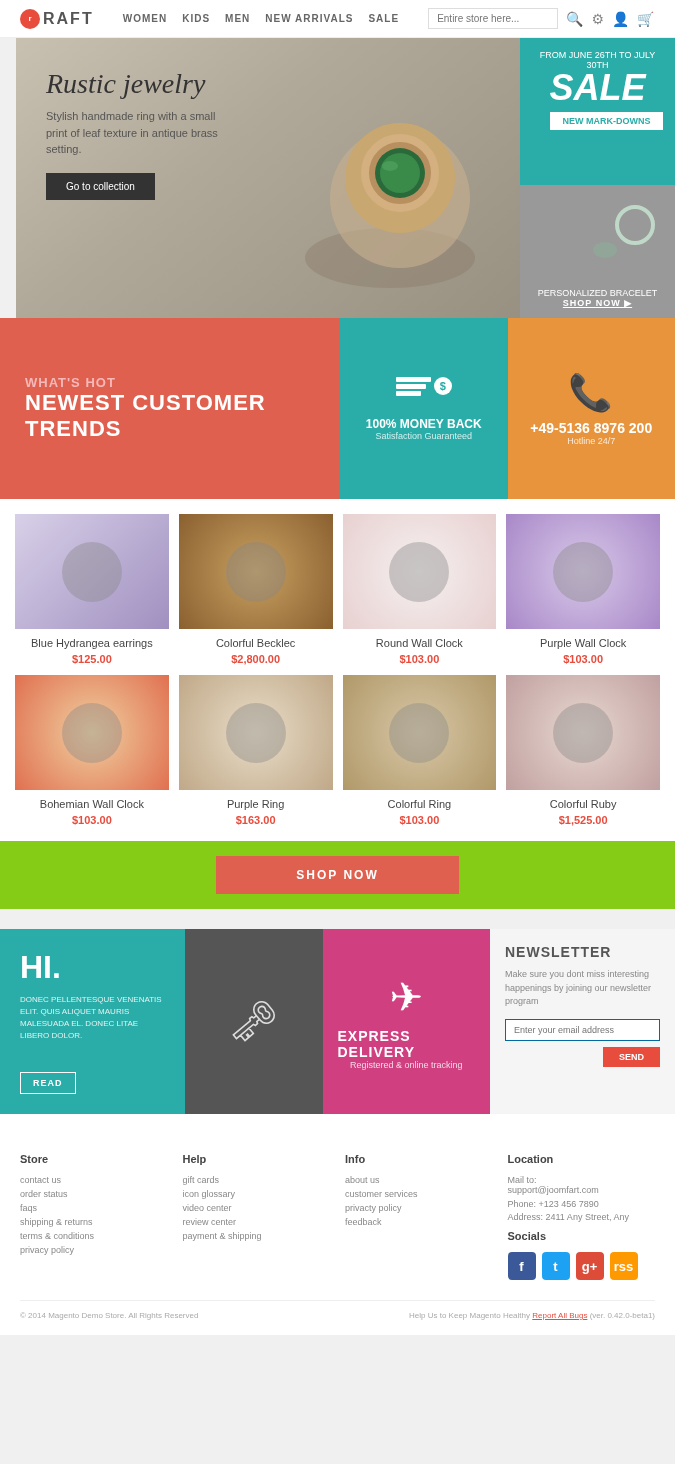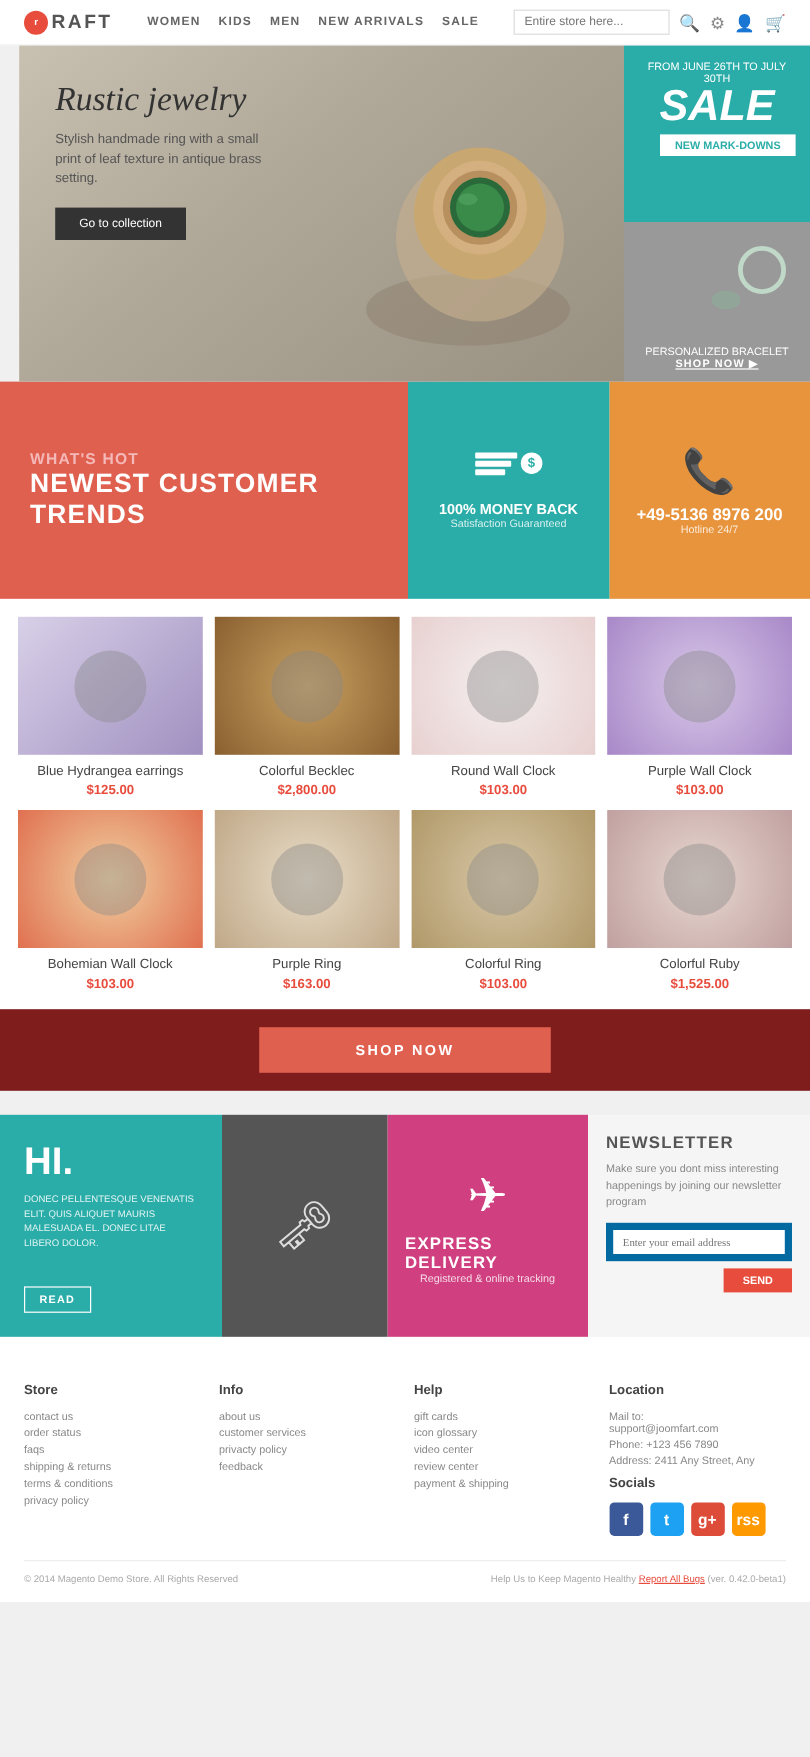--- a/index.html
+++ b/index.html
@@ -47,38 +47,38 @@
     
     
     .products-section { background: #fff; padding: 15px; margin: 0; }
     .products-grid { display: grid; grid-template-columns: repeat(4, 1fr); gap: 10px; }
     .product-card { background: #fff; text-align: center; }
     .product-img { width: 100%; height: 115px; background: #e8e8e8; display: flex; align-items: center; justify-content: center; overflow: hidden; margin-bottom: 8px; }
     .product-name { font-size: 11px; color: #444; margin-bottom: 4px; }
     .product-price { font-size: 11px; color: #e84c3d; font-weight: bold; }
     
     
-    .shop-btn-section { padding: 15px; background: #7f1d1d; text-align: center; }
+    .shop-btn-section { padding: 15px; background: #84cc16; text-align: center; }
     .shop-btn { background: #e06050; color: #fff; padding: 12px 80px; font-size: 12px; font-weight: bold; border: none; cursor: pointer; letter-spacing: 2px; }
     
     
     .promo-row { display: flex; height: 185px; margin-top: 20px; }
     .promo-hi { background: #2aada8; flex: 0 0 185px; padding: 20px; display: flex; flex-direction: column; }
     .promo-hi-title { color: #fff; font-size: 32px; font-weight: bold; margin-bottom: 8px; }
     .promo-hi-text { color: rgba(255,255,255,0.85); font-size: 8px; line-height: 1.5; flex: 1; }
     .promo-hi-btn { border: 1.5px solid #fff; color: #fff; padding: 5px 12px; font-size: 9px; cursor: pointer; background: transparent; display: inline-block; width: fit-content; font-weight: bold; letter-spacing: 1px; margin-top: 8px; }
     .promo-keys { flex: 1; background: #555; display: flex; align-items: center; justify-content: center; }
     .promo-delivery { background: #d04080; flex: 1; display: flex; flex-direction: column; align-items: center; justify-content: center; padding: 15px; }
     .delivery-icon { font-size: 40px; color: #fff; margin-bottom: 8px; }
     .delivery-title { color: #fff; font-size: 14px; font-weight: bold; letter-spacing: 1px; }
     .delivery-sub { color: rgba(255,255,255,0.8); font-size: 9px; }
     .promo-newsletter { flex: 0 0 185px; background: #f5f5f5; padding: 15px; }
     .newsletter-title { font-size: 14px; font-weight: bold; letter-spacing: 1px; color: #555; margin-bottom: 8px; }
     .newsletter-text { font-size: 9px; color: #888; line-height: 1.5; margin-bottom: 10px; }
-    .newsletter-input { width: 100%; border: 6px solid #0369a1; padding: 5px 8px; font-size: 9px; margin-bottom: 6px; font-family: Liberation Serif, serif; }
+    .newsletter-input { width: 100%; border: 1px solid #0369a1; padding: 5px 8px; font-size: 9px; margin-bottom: 6px; }
     .newsletter-btn { background: #e84c3d; color: #fff; border: none; padding: 5px 16px; font-size: 9px; cursor: pointer; font-weight: bold; float: right; }
     
     
     .footer { background: #fff; padding: 39px 20px 15px; }
     .footer-top { display: grid; grid-template-columns: repeat(4, 1fr); gap: 15px; margin-bottom: 20px; }
     .footer-col-title { font-size: 11px; font-weight: bold; color: #444; margin-bottom: 10px; }
     .footer-col a { display: block; color: #888; font-size: 9px; text-decoration: none; margin-bottom: 4px; }
     .footer-email { color: #e84c3d; font-size: 9px; }
     .footer-contact { font-size: 9px; color: #888; margin-bottom: 3px; }
     .socials { display: flex; gap: 6px; margin-top: 8px; }
@@ -297,33 +297,33 @@
     <div class="footer-col">
       <div class="footer-col-title">Store</div>
       <a href="#">contact us</a>
       <a href="#">order status</a>
       <a href="#">faqs</a>
       <a href="#">shipping &amp; returns</a>
       <a href="#">terms &amp; conditions</a>
       <a href="#">privacy policy</a>
     </div>
     <div class="footer-col">
-      <div class="footer-col-title">Info</div>
-      <a href="#">about us</a>
-      <a href="#">customer services</a>
-      <a href="#">privacty policy</a>
-      <a href="#">feedback</a>
-    </div>
-    <div class="footer-col">
       <div class="footer-col-title">Help</div>
       <a href="#">gift cards</a>
       <a href="#">icon glossary</a>
       <a href="#">video center</a>
       <a href="#">review center</a>
       <a href="#">payment &amp; shipping</a>
+    </div>
+    <div class="footer-col">
+      <div class="footer-col-title">Info</div>
+      <a href="#">about us</a>
+      <a href="#">customer services</a>
+      <a href="#">privacty policy</a>
+      <a href="#">feedback</a>
     </div>
     <div class="footer-col">
       <div class="footer-col-title">Location</div>
       <div class="footer-contact">Mail to: <a href="#" class="footer-email">support@joomfart.com</a></div>
       <div class="footer-contact">Phone: +123 456 7890</div>
       <div class="footer-contact">Address: 2411 Any Street, Any</div>
       <div class="footer-col-title" style="margin-top:8px;">Socials</div>
       <div class="socials">
         <div class="social-btn social-fb">f</div>
         <div class="social-btn social-tw">t</div>

